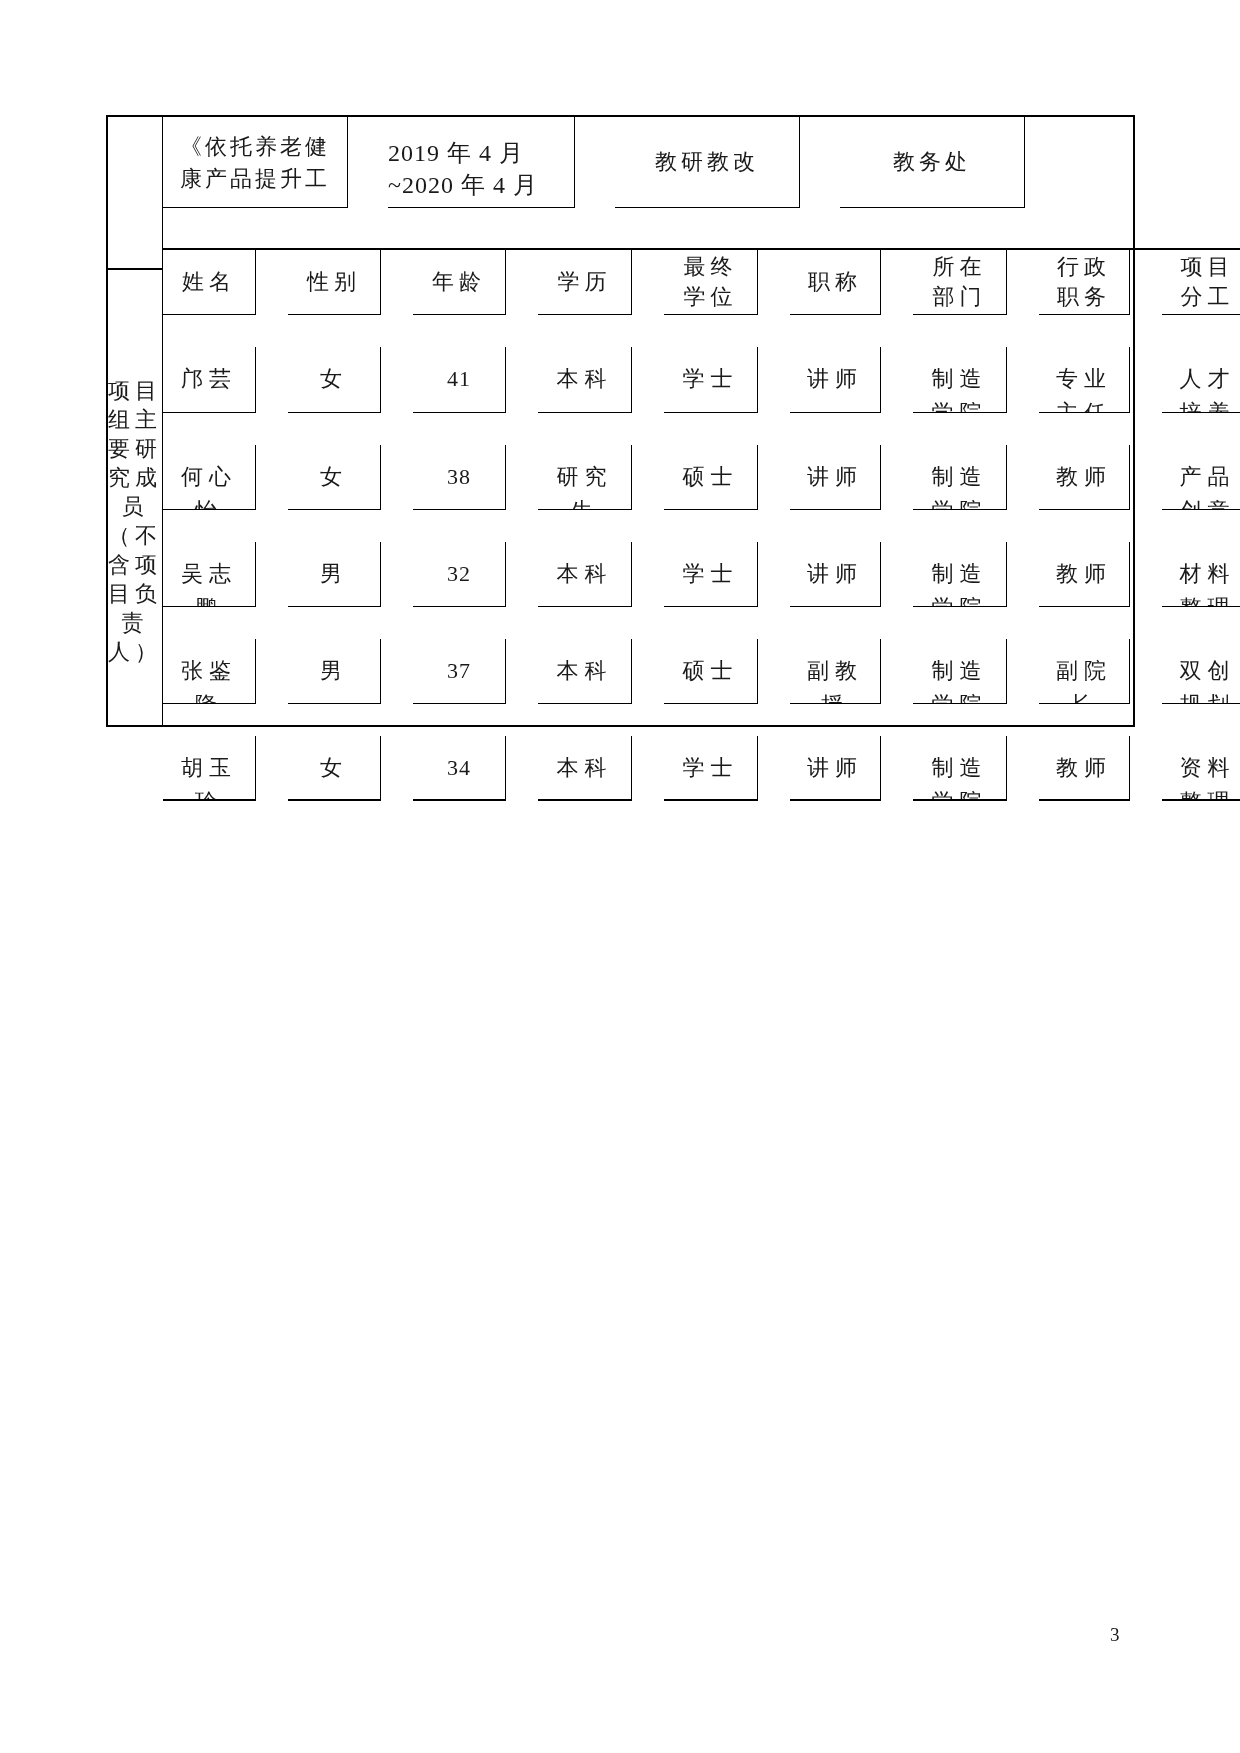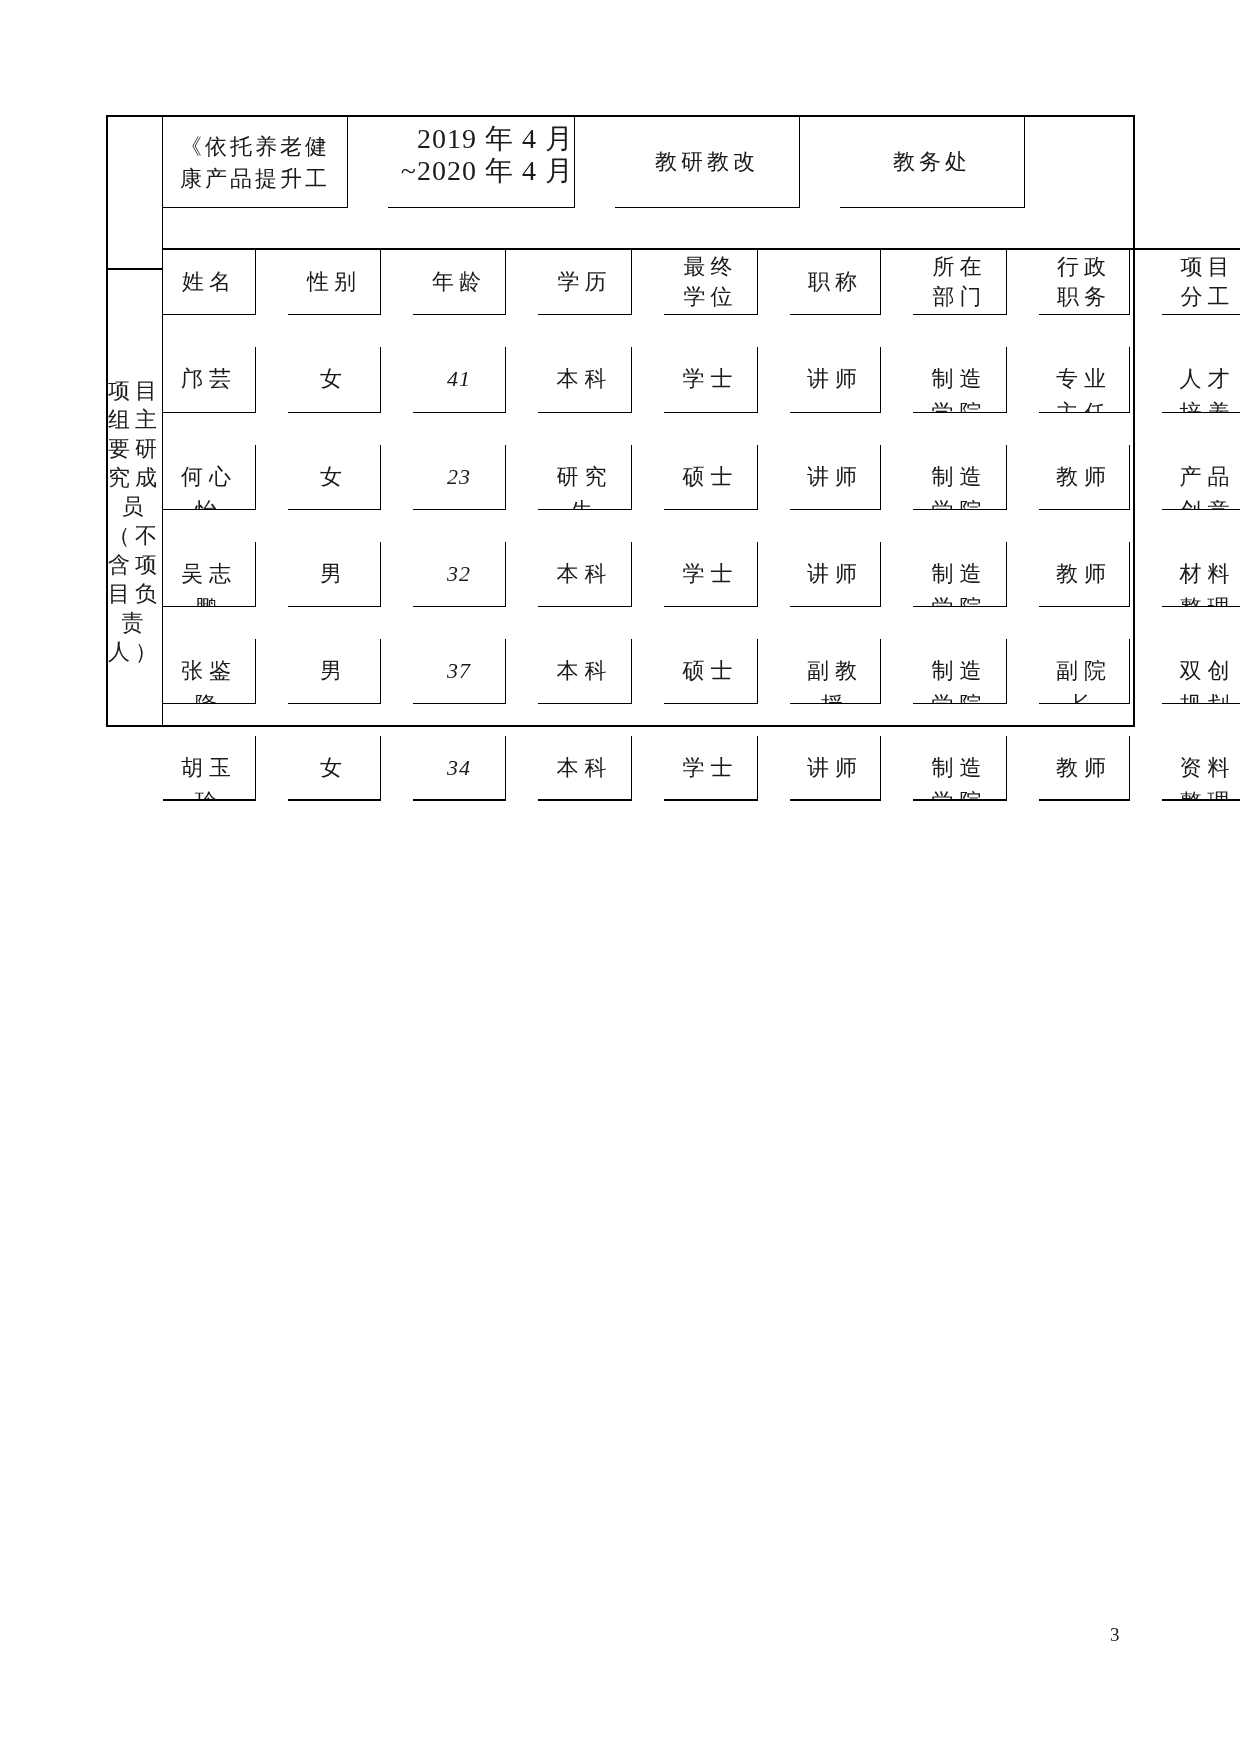--- a/index.html
+++ b/index.html
@@ -20,40 +20,40 @@
 
   
   .top-grid { height:153px; border-bottom:2px solid #000; display:grid;
               grid-template-columns:185px 187px 185px 185px 1fr;
               grid-template-rows:91px 1fr;gap:40px; }
   .top-grid > div { border-right:1px solid #000; border-bottom:1px solid #000; overflow:hidden; }
   .top-grid > div.no-r { border-right:none; }
   .top-grid > div.no-b { border-bottom:none; }
   .t-title { text-align:center; white-space:pre-line; font-size:22px; line-height:32px;
              padding-top:14px; letter-spacing:3px; }
-  .t-date  { text-align:right; white-space:pre-line; font-size:28px; line-height:32px;
-             padding-top:6px; letter-spacing:1px; }
+  .t-date  { text-align:left; white-space:pre-line; font-size:24px; line-height:32px;
+             padding-top:20px; letter-spacing:1px; }
   .t-mid   { display:flex; align-items:center; justify-content:center;
              font-size:22px; letter-spacing:4px;text-align:center; }
 
   
   .members-grid { flex:1; display:grid;
                   grid-template-columns:93px 93px 93px 94px 94px 91px 94px 91px 92px 1fr;
                   grid-template-rows:65px 66px 65px 65px 65px 65px 1fr;gap:32px; }
   .members-grid > div { border-right:1px solid #000; border-bottom:1px solid #000;
                         overflow:hidden; text-align:center; font-size:22px; }
   .members-grid > div.no-r { border-right:none; }
   .members-grid > div.no-b { border-bottom:none; }
   .members-grid > div.thick-b { border-bottom-width:2px; }
 
   .hcell { display:flex; align-items:center; justify-content:center;
            white-space:pre-line; line-height:30px; letter-spacing:5px; }
   .dcell { padding-top:15px; line-height:34px; }
   .dcell span { display:inline-block; width:62px; letter-spacing:6px; line-height:34px; }
-  .dcell.col-age span { width:auto; letter-spacing:1px;font-style:italic; }
+  .dcell.col-age span { width:auto; letter-spacing:1px; }
 
   .page-number { position:absolute; left:1110px; top:1624px; font-size:19px; }
 </style>
 </head>
 <body>
 
 <div class="doc-table">
 
   <div class="left-col">
     <div class="cell-topleft"></div>
@@ -107,21 +107,21 @@
       <div class="dcell"><span>本科</span></div>
       <div class="dcell"><span>学士</span></div>
       <div class="dcell"><span>讲师</span></div>
       <div class="dcell"><span>制造学院</span></div>
       <div class="dcell"><span>专业主任</span></div>
       <div class="dcell"><span>人才培养</span></div>
       <div class="dcell no-r"></div>
 
       <div class="dcell"><span>何心怡</span></div>
       <div class="dcell"><span>女</span></div>
-      <div class="dcell col-age"><span>23</span></div>
+      <div class="dcell col-age"><span>38</span></div>
       <div class="dcell"><span>研究生</span></div>
       <div class="dcell"><span>硕士</span></div>
       <div class="dcell"><span>讲师</span></div>
       <div class="dcell"><span>制造学院</span></div>
       <div class="dcell"><span>教师</span></div>
       <div class="dcell"><span>产品创意</span></div>
       <div class="dcell no-r"></div>
 
       <div class="dcell"><span>吴志鹏</span></div>
       <div class="dcell"><span>男</span></div>

